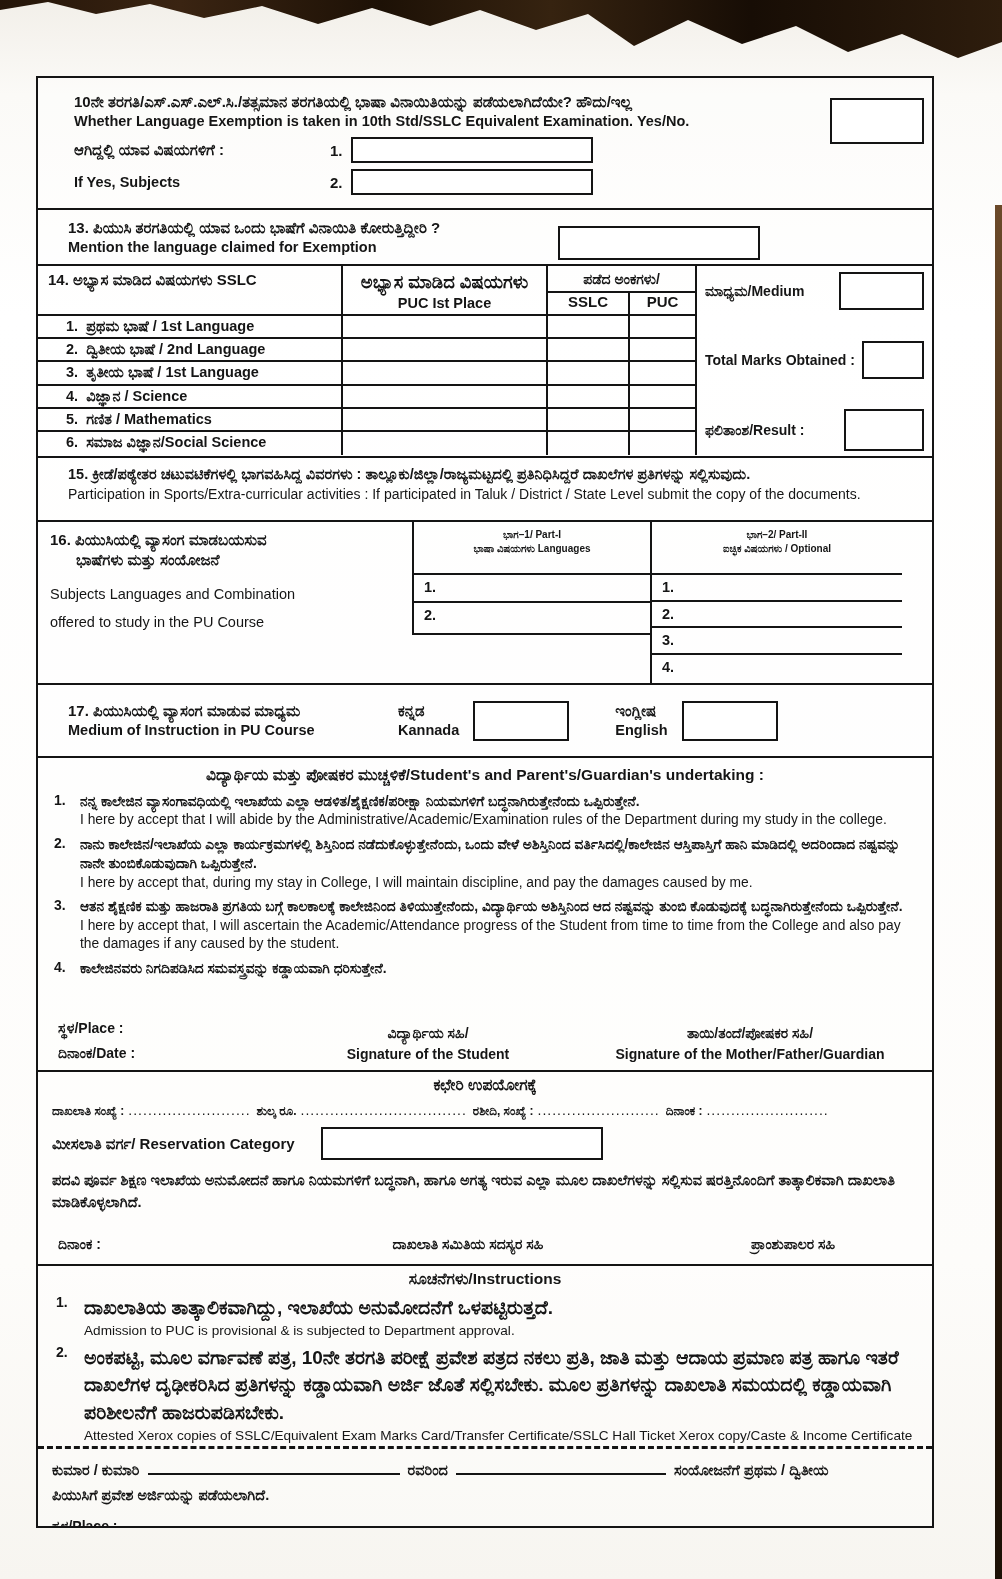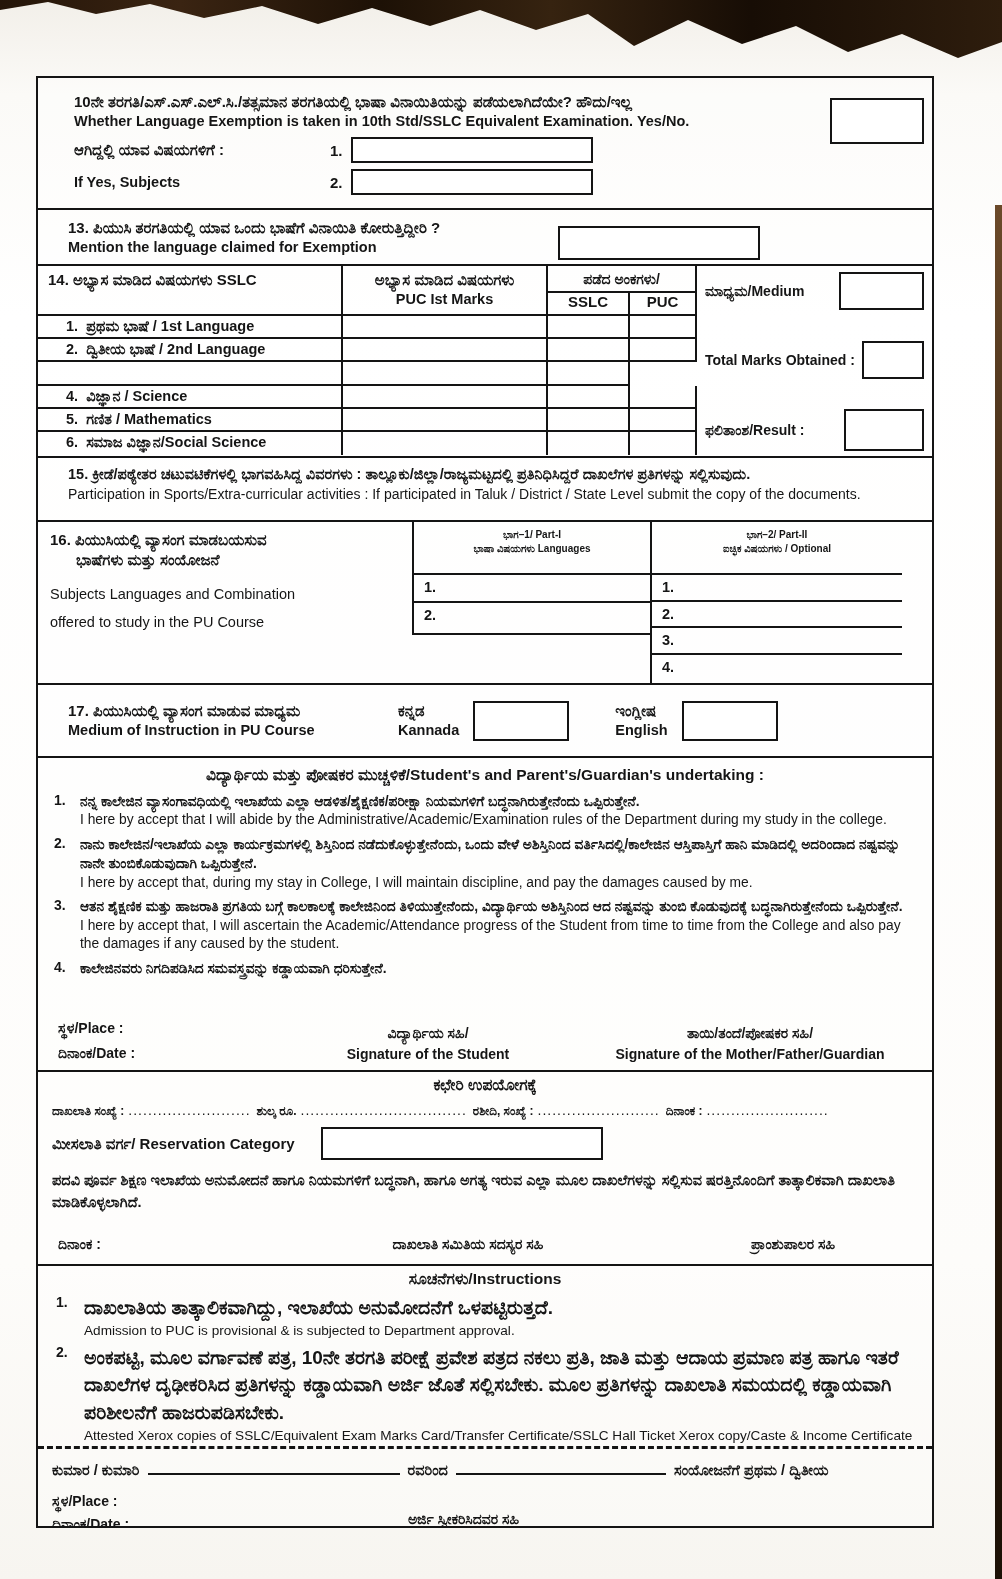--- a/index.html
+++ b/index.html
@@ -167,22 +167,22 @@
   <div class="sec secB">
     <div class="kn">13. ಪಿಯುಸಿ ತರಗತಿಯಲ್ಲಿ ಯಾವ ಒಂದು ಭಾಷೆಗೆ ವಿನಾಯಿತಿ ಕೋರುತ್ತಿದ್ದೀರಿ ?</div>
     <div class="en">Mention the language claimed for Exemption</div>
     <span class="inbox q13box"></span>
   </div>
 
   <div class="sec secC">
     <div class="t14">
       <div class="t14-c1h br bb kn">14. ಅಭ್ಯಾಸ ಮಾಡಿದ ವಿಷಯಗಳು SSLC</div>
       <div class="t14-c2h br bb">
-        <div class="kn" style="font-size:15px;">ಅಭ್ಯಾಸ ಮಾಡಿದ ವಿಷಯಗಳು</div>
-        <div class="en">PUC Ist Marks</div>
+        <div class="kn" style="font-size:18px;">ಅಭ್ಯಾಸ ಮಾಡಿದ ವಿಷಯಗಳು</div>
+        <div class="en">PUC Ist Place</div>
       </div>
       <div class="t14-c34h br bb kn" style="font-size:14px;">ಪಡೆದ ಅಂಕಗಳು/</div>
       <div class="t14-c3h br bb">SSLC</div>
       <div class="t14-c4h br bb">PUC</div>
 
       <div class="t14-right">
         <div class="rp-row">
           <span class="rp-lbl">ಮಾಧ್ಯಮ/Medium</span>
           <span class="inbox rp-box-s"></span>
         </div>
@@ -199,20 +199,21 @@
       <div class="subj br bb"><span>1.</span>&nbsp;&nbsp;<span>ಪ್ರಥಮ ಭಾಷೆ / 1st Language</span></div>
       <div class="cell br bb"></div>
       <div class="cell br bb"></div>
       <div class="cell br bb"></div>
 
       <div class="subj br bb"><span>2.</span>&nbsp;&nbsp;<span>ದ್ವಿತೀಯ ಭಾಷೆ / 2nd Language</span></div>
       <div class="cell br bb"></div>
       <div class="cell br bb"></div>
       <div class="cell br bb"></div>
 
+      <div class="subj br bb"><span>3.</span>&nbsp;&nbsp;<span>ತೃತೀಯ ಭಾಷೆ / 1st Language</span></div>
       <div class="cell br bb"></div>
       <div class="cell br bb"></div>
       <div class="cell br bb"></div>
 
       <div class="subj br bb"><span>4.</span>&nbsp;&nbsp;<span>ವಿಜ್ಞಾನ / Science</span></div>
       <div class="cell br bb"></div>
       <div class="cell br bb"></div>
       <div class="cell br bb"></div>
 
       <div class="subj br bb"><span>5.</span>&nbsp;&nbsp;<span>ಗಣಿತ / Mathematics</span></div>
@@ -366,20 +367,21 @@
   </div>
 
   <div class="sec secJ">
     <div class="slip-l1">
       <span>ಕುಮಾರ / ಕುಮಾರಿ</span>
       <span class="fill fill-a"></span>
       <span>ರವರಿಂದ</span>
       <span class="fill fill-b"></span>
       <span>ಸಂಯೋಜನೆಗೆ ಪ್ರಥಮ / ದ್ವಿತೀಯ</span>
     </div>
+    <div class="slip-l2">ಪಿಯುಸಿಗೆ ಪ್ರವೇಶ ಅರ್ಜಿಯನ್ನು ಪಡೆಯಲಾಗಿದೆ.</div>
     <div class="slip-bottom">
       <div class="slip-pd">
         <div>ಸ್ಥಳ/Place :</div>
         <div>ದಿನಾಂಕ/Date :</div>
       </div>
       <div class="slip-sig">ಅರ್ಜಿ ಸ್ವೀಕರಿಸಿದವರ ಸಹಿ</div>
     </div>
   </div>
 
 </div>

